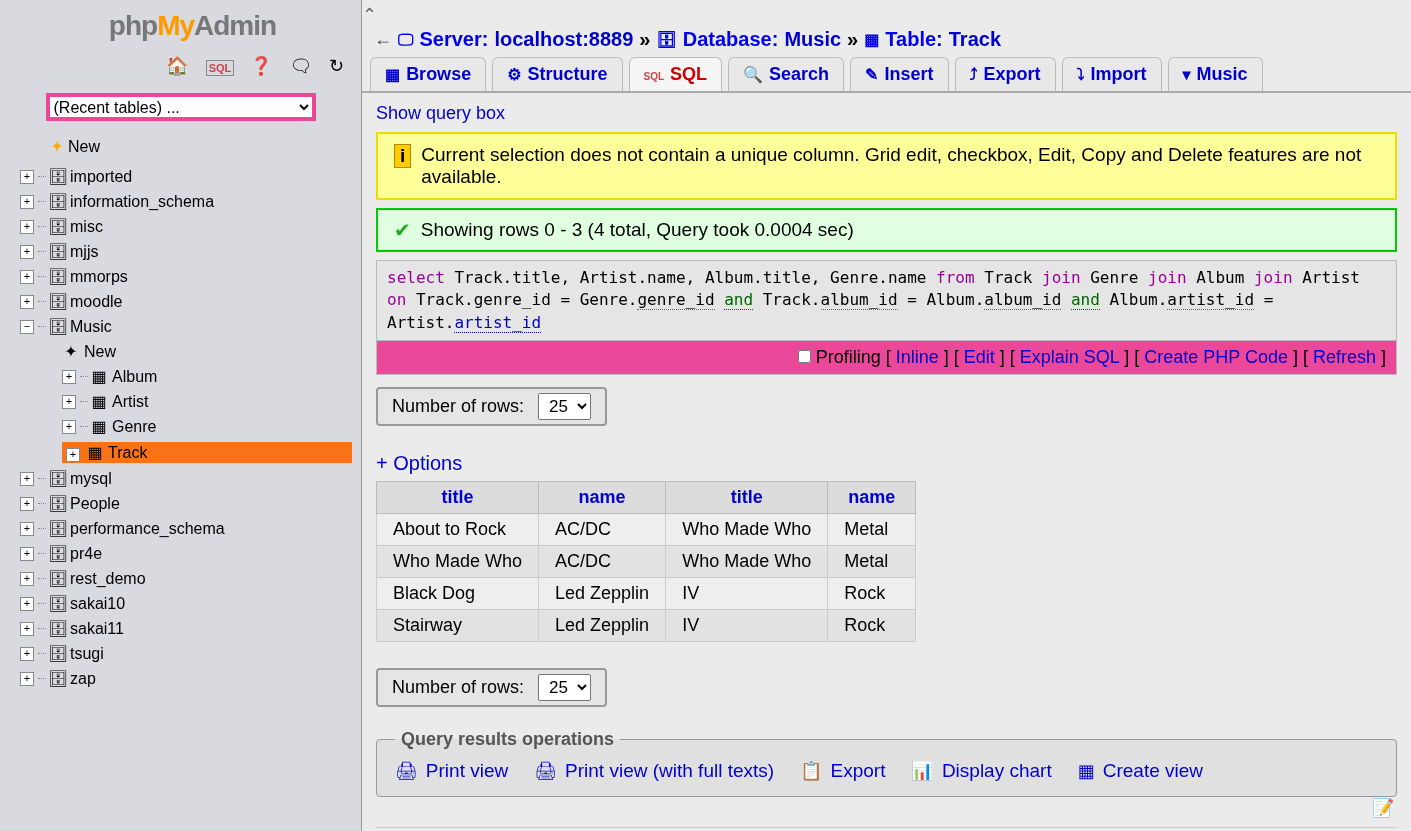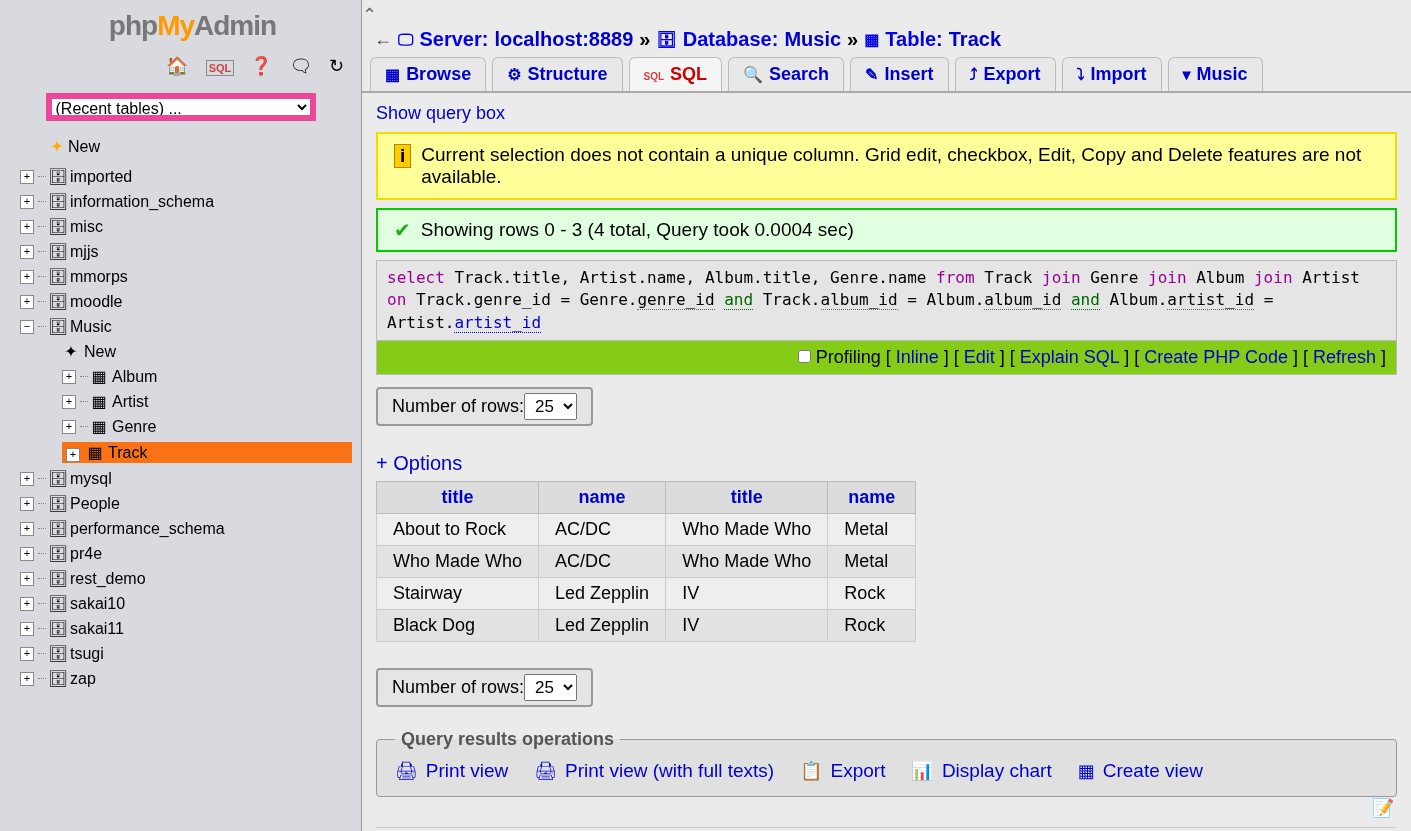--- a/index.html
+++ b/index.html
@@ -4,21 +4,21 @@
 <style>
 * { box-sizing: border-box; margin: 0; padding: 0; }
 body { font-family: Arial, Helvetica, sans-serif; font-size: 16px; background: #f5f5f5; display: flex; height: 831px; width: 1411px; overflow: hidden; }
 .sidebar { width: 362px; background: #d9d9e0; border-right: 1px solid #999; padding: 5px 0; overflow-y: auto; }
 .logo { text-align: center; padding: 5px 0; font-size: 28px; font-weight: bold; letter-spacing: -1px; }
 .logo .php { color: #777; margin-left: 24px; }
 .logo .my { color: #ff9900; }
 .logo .admin { color: #777; }
 .sidebar-icons { text-align: right; padding: 8px 11px; }
 .sidebar-icons span { display: inline-block; margin: 0 6px; cursor: pointer; font-size: 18px; }
-.recent-select { display: block; margin: 8px auto; width: 270px; height: 28px; font-size: 16px; background: #fff; border: 6px solid #ec4899; }
+.recent-select { display: block; margin: 8px auto; width: 270px; height: 28px; font-size: 16px; background: #fff; border: 4px solid #ec4899; }
 .tree { padding: 5px 0 0 20px; list-style: none; }
 .tree li { padding: 3px 0; display: flex; align-items: center; }
 .tree-toggle { width: 14px; height: 14px; border: 1px solid #888; display: inline-flex; align-items: center; justify-content: center; font-size: 11px; margin-right: 4px; background: #fff; cursor: pointer; line-height: 1; }
 .tree-icon { display: inline-block; width: 18px; text-align: center; margin-right: 4px; }
 .tree-label { cursor: pointer; }
 .tree-sub { padding-left: 42px; list-style: none; }
 .tree-sub li { padding: 3px 0; }
 .tree-selected { background: #f97316; display: inline-block; padding: 1px 4px; width: 290px; }
 .new-star { color: #ffaa00; margin-right: 2px; }
 .main { flex: 1; background: #ebebeb; overflow-y: auto; display: flex; flex-direction: column; }
@@ -34,23 +34,23 @@
 .link { color: #0000cc; cursor: pointer; }
 .show-query { color: #0000cc; font-size: 18px; cursor: pointer; }
 .msg-warn { background: #ffff99; border: 2px solid #eedd00; padding: 10px 16px; margin: 8px 0; font-size: 19px; display: flex; align-items: flex-start; gap: 10px; }
 .msg-warn .icon { background: #ffcc00; border: 1px solid #aa8800; padding: 0 5px; font-weight: bold; color: #000; }
 .msg-ok { background: #e0ffe0; border: 2px solid #00cc00; padding: 8px 16px; margin: 8px 0; font-size: 19px; display: flex; align-items: center; gap: 10px; }
 .msg-ok .icon { color: #22aa22; font-size: 20px; }
 .sql-box { background: #e5e5e5; border: 1px solid #bbb; padding: 6px 10px; font-family: monospace; font-size: 16px; line-height: 1.4; }
 .sql-kw { color: #990099; }
 .sql-op { color: #006600; border-bottom: 1px dotted #006600; }
 .sql-link { color: #0000cc; }
-.sql-actions { text-align: right; padding: 6px 10px; background: #84cc16; border: 1px solid #bbb; border-top: none; font-size: 18px; }
+.sql-actions { text-align: right; padding: 6px 10px; background: #ec4899; border: 1px solid #bbb; border-top: none; font-size: 18px; }
 .sql-actions .link { color: #0000cc; cursor: pointer; }
-.rowsbox { margin: 12px 0; border: 2px solid #999; border-radius: 4px; display: inline-flex; align-items: center; padding: 4px 14px; background: #e5e5e5; font-size: 18px; }
+.rowsbox { margin: 12px 0; border: 2px solid #999; border-radius: 4px; display: inline-flex; align-items: center; padding: 4px 14px; gap: 14px; background: #e5e5e5; font-size: 18px; }
 .rowsbox select { font-size: 17px; padding: 2px 6px; }
 .options-link { color: #0000cc; cursor: pointer; font-size: 20px; }
 .results-table { border-collapse: collapse; margin: 6px 0 14px 0; }
 .results-table th { background: #dcdcdc; color: #0000cc; font-weight: bold; padding: 5px 20px; border: 1px solid #bbb; text-align: center; font-size: 18px; }
 .results-table td { padding: 5px 16px; border: 1px solid #ccc; font-size: 18px; }
 .results-table tr:nth-child(odd) td { background: #eeeeee; }
 .results-table tr:nth-child(even) td { background: #e2e2e2; }
 .ops-fieldset { border: 1px solid #999; border-radius: 4px; padding: 10px 18px 14px 18px; margin-top: 10px; background: #e0e0e0; }
 .ops-fieldset legend { color: #555; font-size: 18px; font-weight: bold; padding: 0 6px; }
 .ops-row { display: flex; gap: 26px; align-items: center; font-size: 19px; }
@@ -310,31 +310,31 @@
             <td>Who Made Who</td>
             <td>Metal</td>
           </tr>
           <tr>
             <td>Who Made Who</td>
             <td>AC/DC</td>
             <td>Who Made Who</td>
             <td>Metal</td>
           </tr>
           <tr>
+            <td>Black Dog</td>
+            <td>Led Zepplin</td>
+            <td>IV</td>
+            <td>Rock</td>
+          </tr>
+          <tr>
             <td>Stairway</td>
             <td>Led Zepplin</td>
             <td>IV</td>
             <td>Rock</td>
           </tr>
-          <tr>
-            <td>Black Dog</td>
-            <td>Led Zepplin</td>
-            <td>IV</td>
-            <td>Rock</td>
-          </tr>
         </tbody>
     </table>
 
     <div class="rowsbox">
       <span>Number of rows:</span>
       <select><option>25</option></select>
     </div>
 
     <fieldset class="ops-fieldset">
       <legend>Query results operations</legend>

